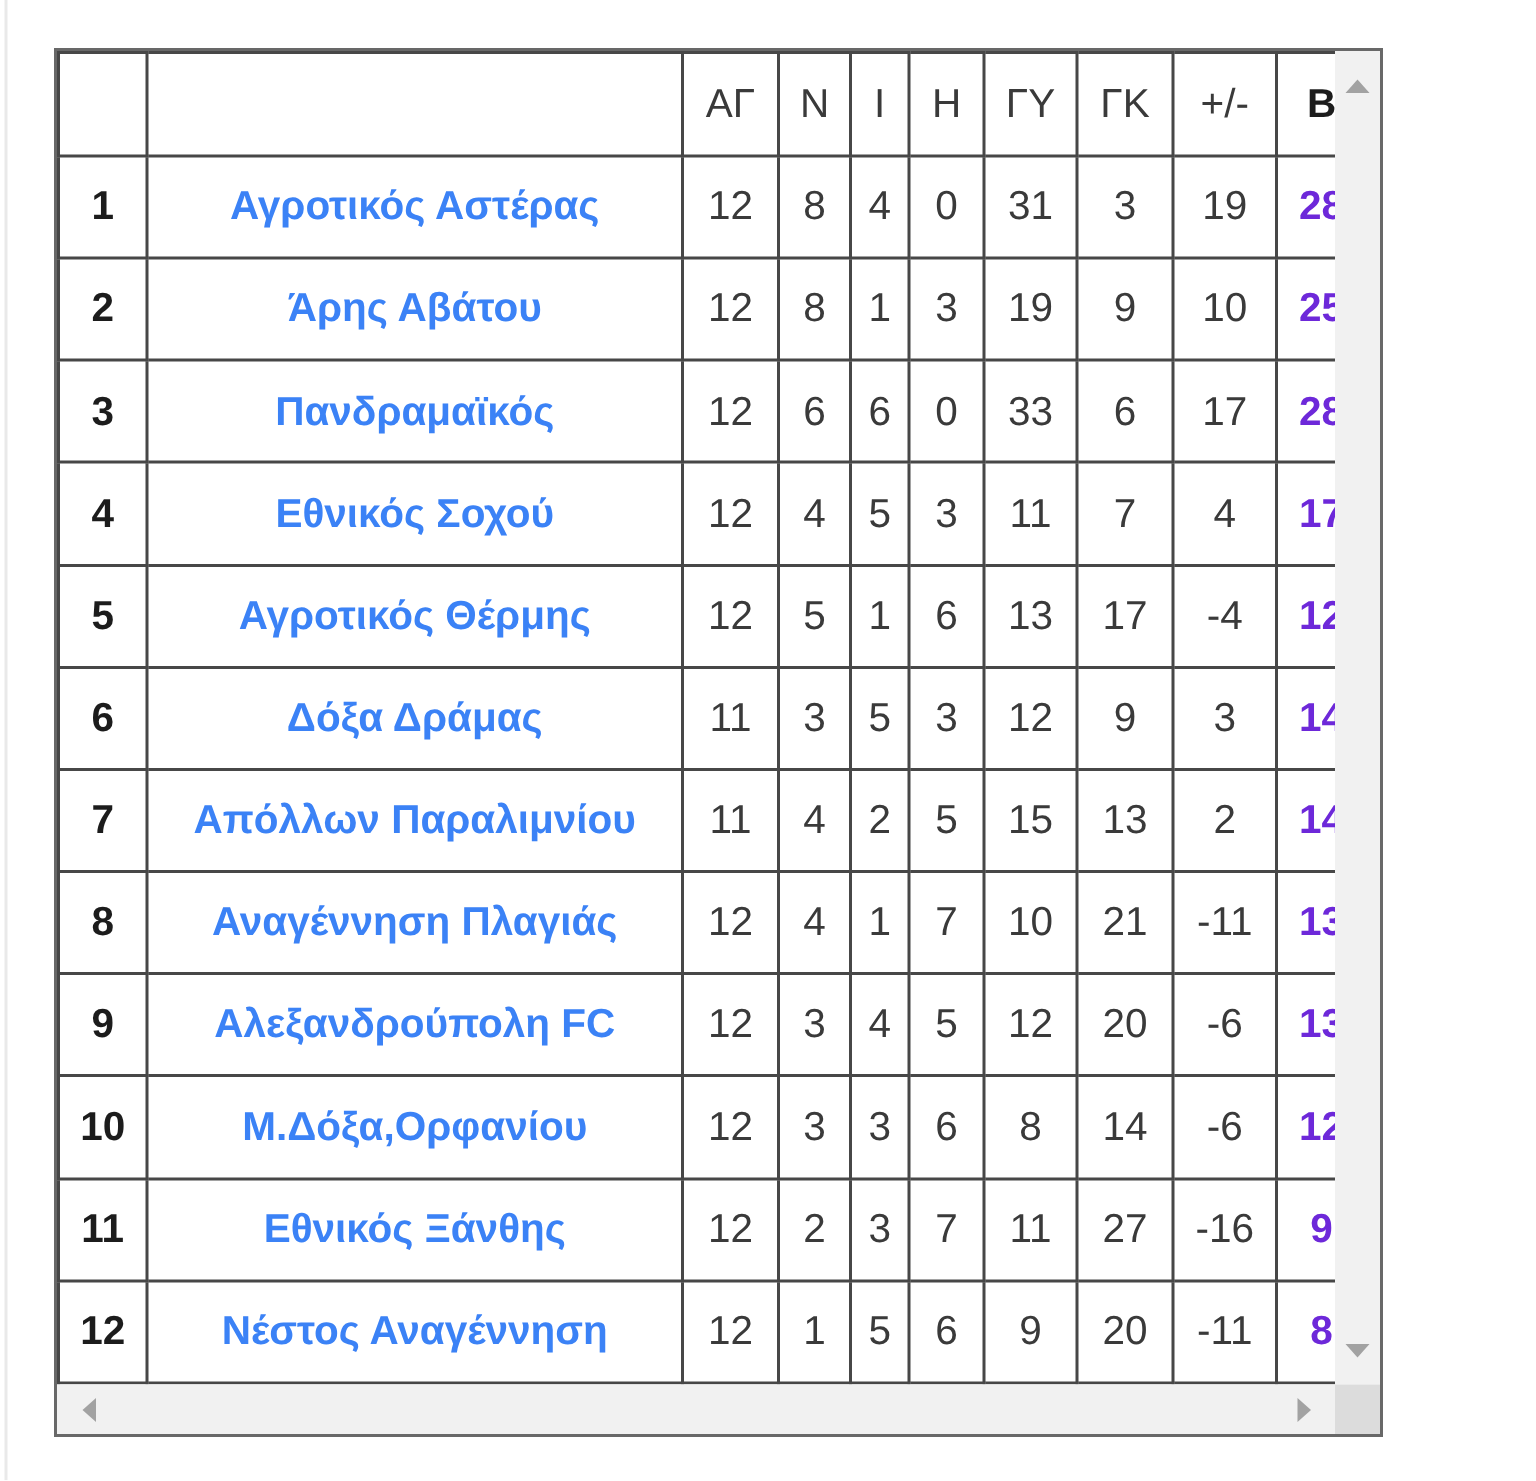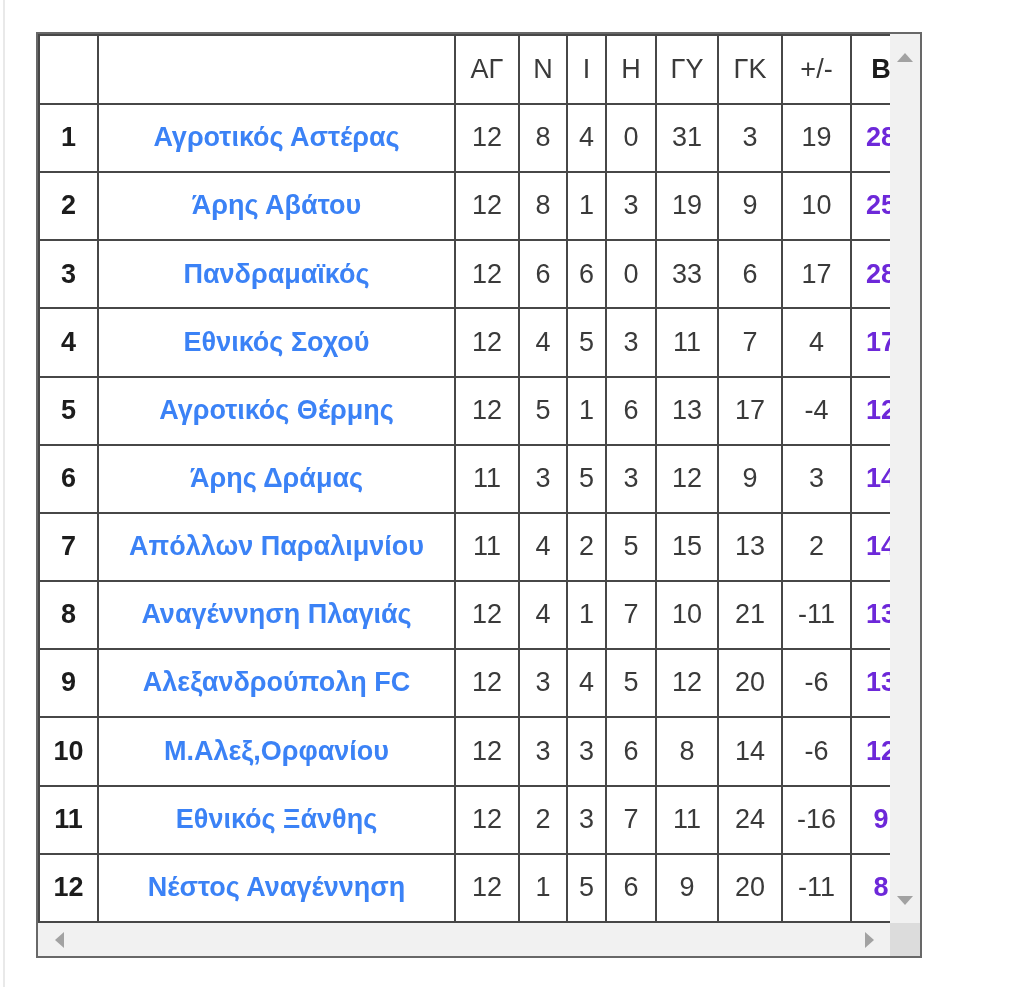--- a/index.html
+++ b/index.html
@@ -173,21 +173,21 @@
     <td class="c-num">5</td>
     <td class="c-num">1</td>
     <td class="c-num">6</td>
     <td class="c-num">13</td>
     <td class="c-num">17</td>
     <td class="c-num">-4</td>
     <td class="c-pts">12</td>
   </tr>
             <tr>
     <td class="c-rank">6</td>
-    <td class="c-team">Άρης Δράμας</td>
+    <td class="c-team">Δόξα Δράμας</td>
     <td class="c-num">11</td>
     <td class="c-num">3</td>
     <td class="c-num">5</td>
     <td class="c-num">3</td>
     <td class="c-num">12</td>
     <td class="c-num">9</td>
     <td class="c-num">3</td>
     <td class="c-pts">14</td>
   </tr>
             <tr>
@@ -221,39 +221,39 @@
     <td class="c-num">3</td>
     <td class="c-num">4</td>
     <td class="c-num">5</td>
     <td class="c-num">12</td>
     <td class="c-num">20</td>
     <td class="c-num">-6</td>
     <td class="c-pts">13</td>
   </tr>
             <tr>
     <td class="c-rank">10</td>
-    <td class="c-team">Μ.Αλεξ,Ορφανίου</td>
+    <td class="c-team">Μ.Δόξα,Ορφανίου</td>
     <td class="c-num">12</td>
     <td class="c-num">3</td>
     <td class="c-num">3</td>
     <td class="c-num">6</td>
     <td class="c-num">8</td>
     <td class="c-num">14</td>
     <td class="c-num">-6</td>
     <td class="c-pts">12</td>
   </tr>
             <tr>
     <td class="c-rank">11</td>
     <td class="c-team">Εθνικός Ξάνθης</td>
     <td class="c-num">12</td>
     <td class="c-num">2</td>
     <td class="c-num">3</td>
     <td class="c-num">7</td>
     <td class="c-num">11</td>
-    <td class="c-num">24</td>
+    <td class="c-num">27</td>
     <td class="c-num">-16</td>
     <td class="c-pts">9</td>
   </tr>
             <tr>
     <td class="c-rank">12</td>
     <td class="c-team">Νέστος Αναγέννηση</td>
     <td class="c-num">12</td>
     <td class="c-num">1</td>
     <td class="c-num">5</td>
     <td class="c-num">6</td>

